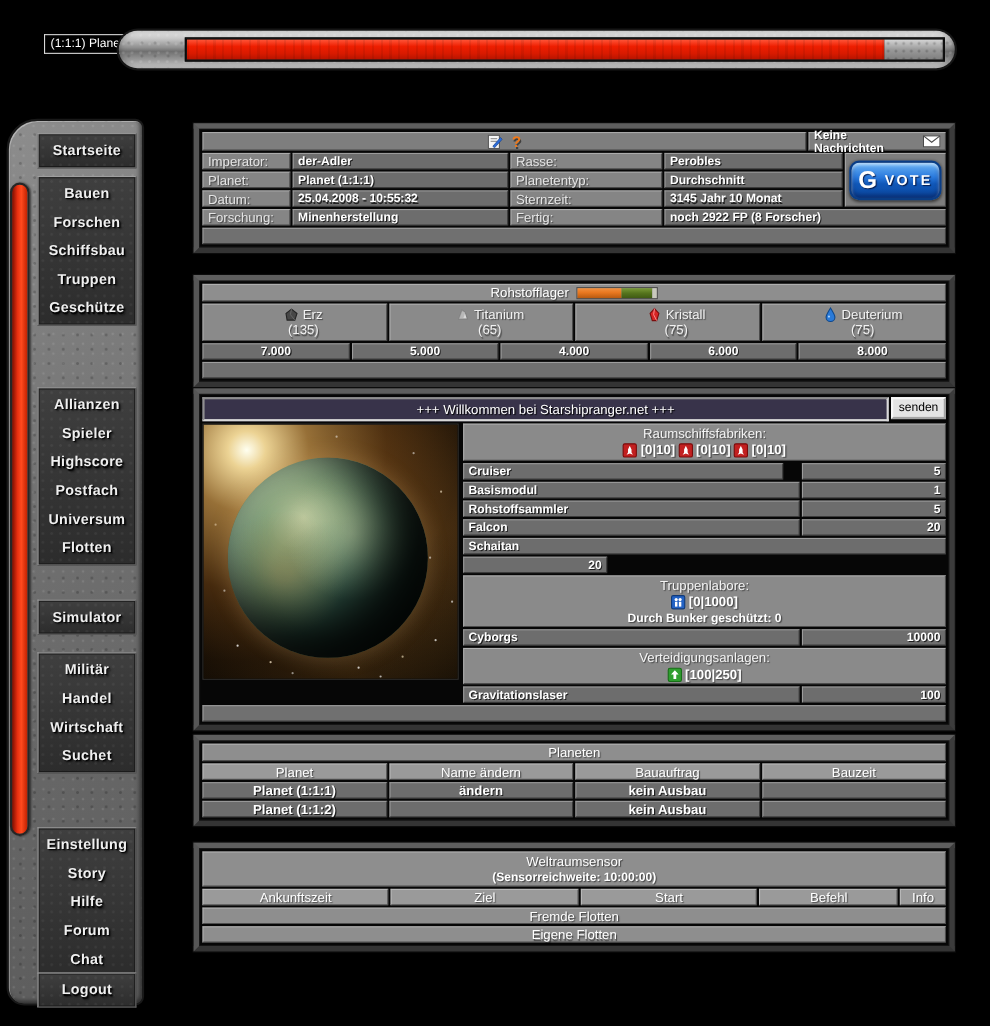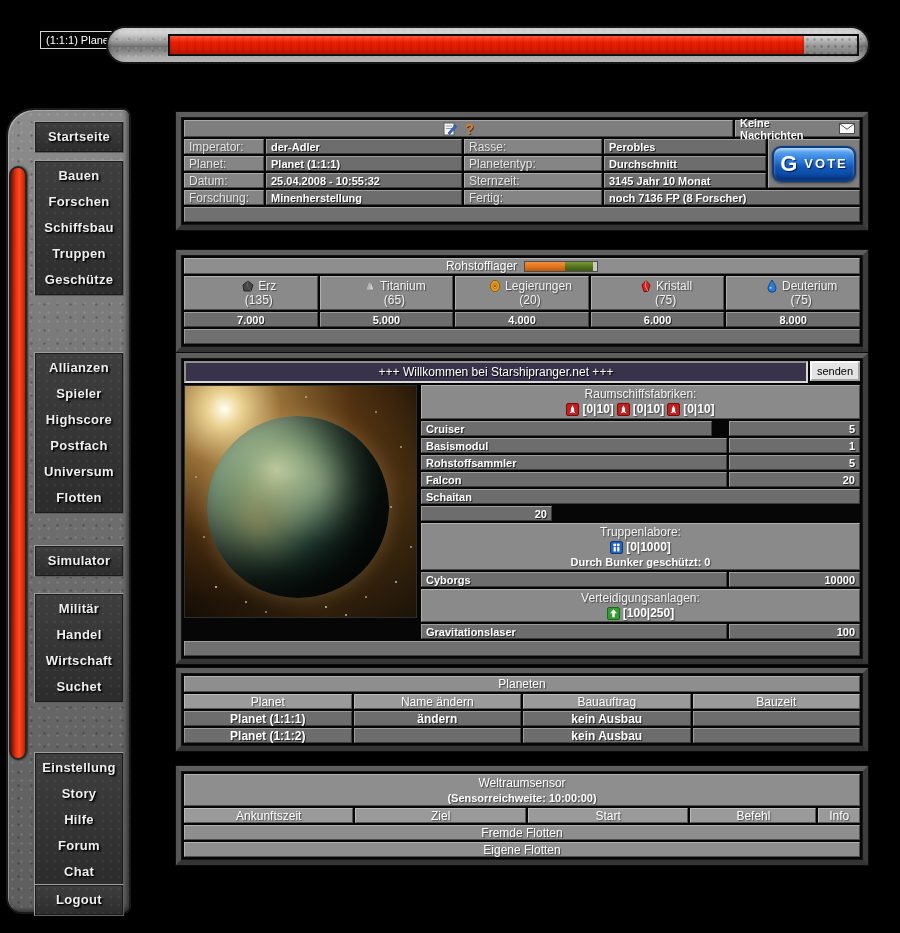--- a/index.html
+++ b/index.html
@@ -254,21 +254,21 @@
         <div class="vote-btn">
           <span class="g">G</span>
           <span class="v">VOTE</span>
         </div>
       </div>
     </div>
     <div class="trow">
       <div class="cell c-lbl w80 h15">Forschung:</div>
       <div class="cell c-val w196 h15">Minenherstellung</div>
       <div class="cell c-lbl w138 h15">Fertig:</div>
-      <div class="cell c-val flex1 h15">noch 7136 FP (8 Forscher)</div>
+      <div class="cell c-val flex1 h15">noch 2922 FP (8 Forscher)</div>
     </div>
     <div class="trow">
         <div class="cell c-empty"></div>
       </div>
   </div>
 
   <div class="panel" style="top:250px;">
     <div class="trow">
       <div class="cell c-sec flex1" style="height:16px;">
         <span>Rohstofflager</span>
@@ -296,33 +296,20 @@
         <span class="res-l1">
           <span>
               <svg width="14" height="14" viewBox="0 0 14 14">
                 <polygon points="3,11 6,3 9,5 11,11" fill="#d9d9d9" stroke="#7e7e7e"></polygon>
                 <polygon points="6,3 9,5 7,11 3,11" fill="#a9a9a9" opacity="0.7"></polygon>
               </svg>
             </span>
           <span>Titanium</span>
         </span>
         <span class="res-l2">(65)</span>
-      </div>
-      <div class="cell res-cell">
-        <span class="res-l1">
-          <span>
-              <svg width="14" height="14" viewBox="0 0 14 14">
-                <ellipse cx="7" cy="7" rx="4.6" ry="5.6" fill="#e8a41e" stroke="#8a5a08"></ellipse>
-                <ellipse cx="7" cy="7" rx="2.2" ry="3" fill="none" stroke="#b87210"></ellipse>
-                <circle cx="7" cy="7" r="1.1" fill="#c83010"></circle>
-              </svg>
-            </span>
-          <span>Legierungen</span>
-        </span>
-        <span class="res-l2">(20)</span>
       </div>
       <div class="cell res-cell">
         <span class="res-l1">
           <span>
               <svg width="14" height="14" viewBox="0 0 14 14">
                 <polygon points="7,1.5 11,6 9,12.5 5,12.5 3,6" fill="#d82424" stroke="#7a0e0e"></polygon>
                 <polyline points="7,1.5 6.2,7 9,12.5" stroke="#ff9a9a" fill="none" stroke-width="0.8"></polyline>
               </svg>
             </span>
           <span>Kristall</span>

